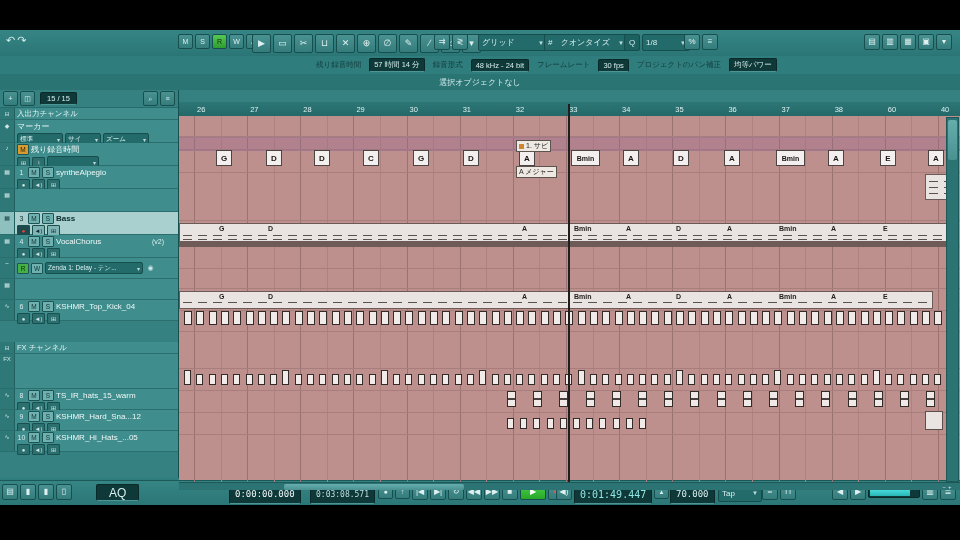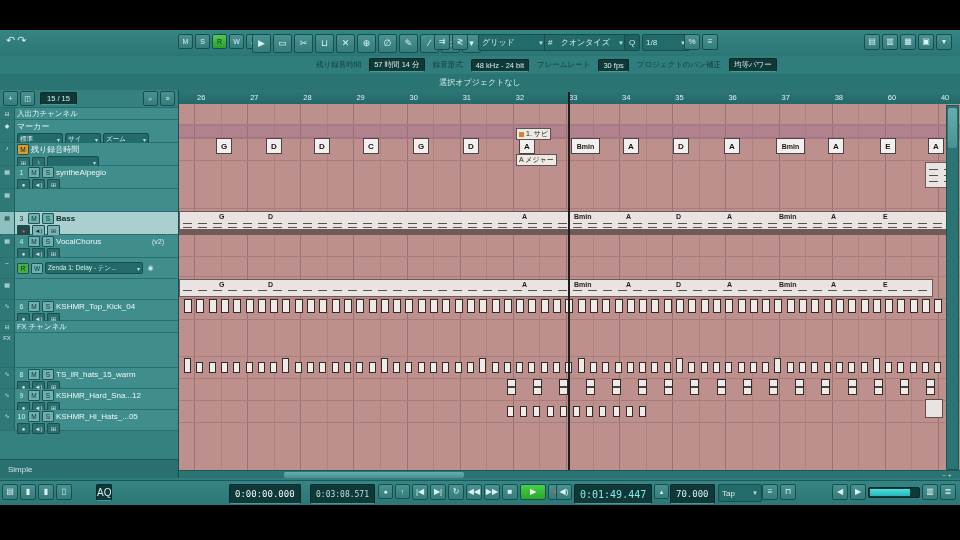--- a/index.html
+++ b/index.html
@@ -55,21 +55,21 @@
   .mini{width:11px;height:9px;display:flex;align-items:center;justify-content:center;background:#2c6f6f;border:1px solid #1a4f4f;font-size:6px;color:#cfe6e6;border-radius:1px}
   .sel .mini{background:#7fb4b4;color:#123}
   .mini.rec-on{color:#ff3a3a;background:#1d4a4a}
   .trk .dd{height:10px;font-size:6.5px;padding:0 2px}
   .valbox{width:26px;height:10px}
   .circ{width:11px;height:9px;display:flex;align-items:center;justify-content:center;font-size:7px;color:#cfe6e6}
   #panel-foot{position:absolute;bottom:0;left:0;width:177px;height:18px;background:#2a7070;border-top:1px solid #1c5858;display:flex;align-items:center;padding-left:8px}
   #panel-foot span{font-size:8px;color:#d0e8e8}
 
   
-  #arrange{position:absolute;top:0;left:179px;right:0;height:100%;overflow:hidden;background:#bd8f8d}
+  #arrange{position:absolute;top:12px;left:179px;right:0;height:100%;overflow:hidden;background:#bd8f8d}
   #ruler{position:absolute;top:0;left:0;right:0;height:14px;background:linear-gradient(#2d7777,#246868);border-bottom:1px solid #143f3f}
   .bar-num{position:absolute;top:2.5px;font-size:7.5px;color:#dff0f0}
   #lanes{position:absolute;top:14px;left:0;right:0;height:366px;background:#bd8f8d;overflow:hidden}
   .bar-line{position:absolute;top:0;bottom:0;width:1px;background:#9a7371;z-index:1}
   .half-line{position:absolute;top:0;bottom:0;width:1px;background:#af8280;z-index:1}
   .lane-sep{position:absolute;left:0;right:0;height:1px;background:#a87e7c;z-index:1}
   #marker-band{position:absolute;left:0;right:0;top:21px;height:12px;background:rgba(146,96,142,.28);border-top:1px solid #a3798f;border-bottom:1px solid #a3798f;z-index:2}
   .chord-box{position:absolute;top:34px;width:14px;height:14px;background:#f3efee;border:1px solid #4c4442;font-size:8px;font-weight:bold;color:#181412;display:flex;align-items:center;justify-content:center;z-index:5}
   .chord-box.wide{width:27px;font-size:7px}
   .badge{position:absolute;background:#efe9e4;border:1px solid #5c524e;font-size:7px;color:#201c1a;padding:0 2px;height:10px;display:flex;align-items:center;gap:2px;z-index:6;white-space:nowrap}
@@ -100,21 +100,21 @@
   #transport{position:absolute;top:450px;left:0;right:0;height:25px;background:linear-gradient(#368585,#2b7575);border-top:1px solid #1c5858}
   .trg{position:absolute;top:3px;display:flex;gap:2px;align-items:center}
   .timebox{height:18px;display:flex;align-items:center;padding:0 5px;font-family:"DejaVu Sans Mono",monospace}
   #time-main{font-size:9px;color:#eef8f8}
   #time-sec{font-size:8px;color:#bfdede}
   #time-cur{font-size:10px;color:#8fe6e6}
   #play-btn{background:linear-gradient(#48d048,#28a828);color:#fff;min-width:24px}
   #rec-btn{color:#ff5050}
   #mvol{width:50px;height:9px;position:relative;background:#0f3838;border:1px solid #0a2929;border-radius:2px}
   #mvol .fill{position:absolute;left:1px;top:1px;bottom:1px;width:40px;background:linear-gradient(#49e0e0,#2bb5b5)}
-  .aqbox{height:15px;display:flex;align-items:center;padding:0 0;font-size:10px}
+  .aqbox{height:15px;display:flex;align-items:center;padding:0 12px;font-size:12px}
 
   #bar-top{position:absolute;top:0;left:0;right:0;height:30px;background:#000;z-index:20}
   #bar-bottom{position:absolute;bottom:0;left:0;right:0;height:35px;background:#000;z-index:20}
 </style>
 </head>
 <body>
 
 <div id="screen">
   <div id="bar-top"></div>
   <div id="bar-bottom"></div>
@@ -339,21 +339,21 @@
                   <div class="tbtn">S</div>
                   <div class="tname">KSHMR_Top_Kick_04</div>
                 </div>
                 <div class="l2">
                   <div class="mini">●</div>
                   <div class="mini">◄)</div>
                   <div class="mini">⊞</div>
                 </div>
               </div>
             </div>
-            <div class="trk t-folder" style="height: 11px;">
+            <div class="trk t-folder" style="height: 11px; margin-top: 21px;">
               <div class="strip">⊟</div>
               <div class="tb">
                 <div class="l1">
                   <div class="tname">FX チャンネル</div>
                 </div>
               </div>
             </div>
             <div class="trk t-fx" style="height: 34px;">
               <div class="strip">FX</div>
             </div>
@@ -399,23 +399,20 @@
                   <div class="tname">KSHMR_Hi_Hats_...05</div>
                 </div>
                 <div class="l2">
                   <div class="mini">●</div>
                   <div class="mini">◄)</div>
                   <div class="mini">⊞</div>
                 </div>
               </div>
             </div>
           </div>
-        <div id="panel-foot">
-          <span>Simple</span>
-        </div>
       </div>
 
       <div id="arrange">
         <div id="ruler">
             <div class="bar-num" style="left: 18px;">26</div>
             <div class="bar-num" style="left: 71.14px;">27</div>
             <div class="bar-num" style="left: 124.28px;">28</div>
             <div class="bar-num" style="left: 177.42px;">29</div>
             <div class="bar-num" style="left: 230.56px;">30</div>
             <div class="bar-num" style="left: 283.7px;">31</div>

